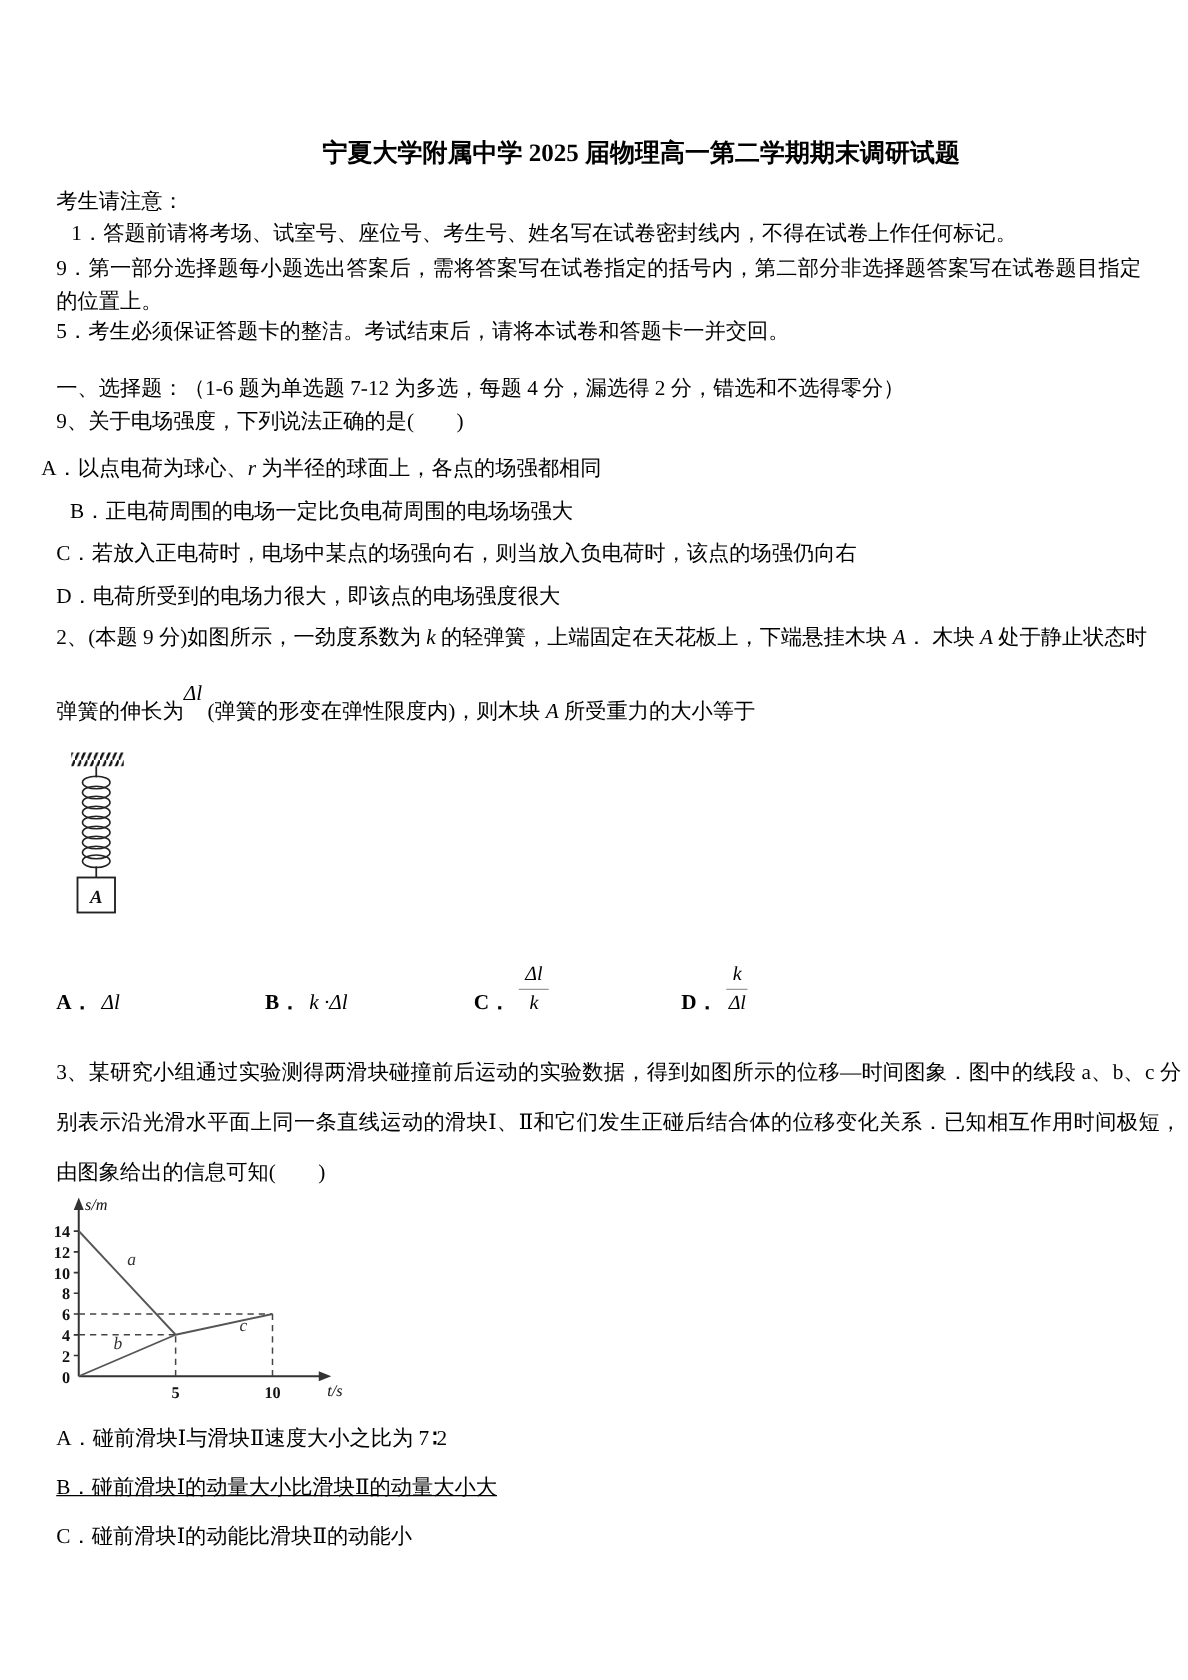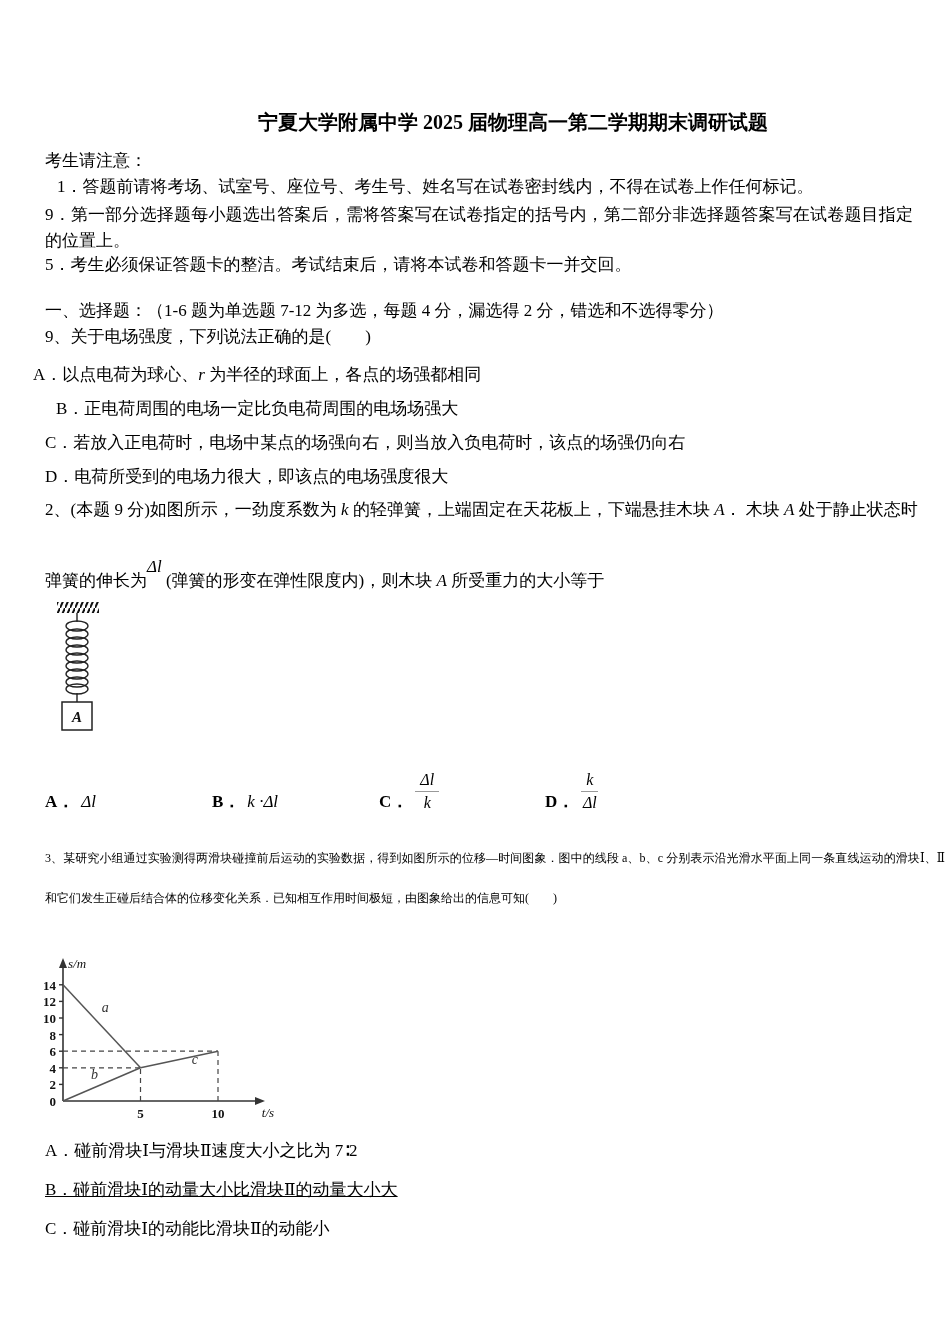--- a/index.html
+++ b/index.html
@@ -19,21 +19,21 @@
   .sup-raise { position:relative; top:-14px; font-style:italic; }
   
   .q2row { top:752px; left:45px; width:680px; height:62px; }
   .q2opt { position:absolute; bottom:2px; display:flex; align-items:flex-end; gap:7px; }
   .optlabel { font-weight:bold; font-size:17px; line-height:20px; }
   .formula { font-style:italic; font-size:17px; line-height:20px; }
   .fraction { display:inline-flex; flex-direction:column; align-items:center; font-style:italic; font-size:16px; }
   .fraction .num { border-bottom:1.5px solid #999; padding:0 5px 2px; line-height:18px; }
   .fraction .den { padding-top:2px; line-height:18px; }
   
-  .q3stem { top:838px; left:45px; width:900px; font-size:12px; line-height:40px; text-align:justify; }
+  .q3stem { top:838px; left:45px; width:900px; font-size:17px; line-height:40px; text-align:justify; }
   
   .tick { font-family:"Liberation Serif","DejaVu Serif",serif; font-size:13px; font-weight:bold; fill:#111; }
   .axislabel { font-family:"Liberation Serif","DejaVu Serif",serif; font-size:13px; font-style:italic; fill:#111; }
   .serieslabel { font-family:"Liberation Serif","DejaVu Serif",serif; font-size:14px; font-style:italic; fill:#333; }
   .blocklabel { font-family:"Liberation Serif","DejaVu Serif",serif; font-size:15px; font-style:italic; font-weight:bold; fill:#111; }
 </style>
 </head>
 <body>
 
 <div class="abs title">宁夏大学附属中学 2025 届物理高一第二学期期末调研试题</div>
@@ -46,21 +46,21 @@
 <div class="abs ln" style="top:300px; left:45px;">一、选择题：（1-6 题为单选题 7-12 为多选，每题 4 分，漏选得 2 分，错选和不选得零分）</div>
 
 <div class="abs ln" style="top:326px; left:45px;">9、关于电场强度，下列说法正确的是(　　)</div>
 <div class="abs ln" style="top:364px; left:33px;"><span>A．以点电荷为球心、</span><span class="it">r</span><span> 为半径的球面上，各点的场强都相同</span></div>
 <div class="abs ln" style="top:398px; left:45px;margin-left:11px;">B．正电荷周围的电场一定比负电荷周围的电场场强大</div>
 <div class="abs ln" style="top:432px; left:45px;">C．若放入正电荷时，电场中某点的场强向右，则当放入负电荷时，该点的场强仍向右</div>
 <div class="abs ln" style="top:466px; left:45px;">D．电荷所受到的电场力很大，即该点的电场强度很大</div>
 
 <div class="abs ln" style="top:499px; left:45px;"><span>2、(本题 9 分)如图所示，一劲度系数为 </span><span class="it">k</span><span> 的轻弹簧，上端固定在天花板上，下端悬挂木块 </span><span class="it">A</span><span>． 木块 </span><span class="it">A</span><span> 处于静止状态时</span></div>
 
-<div class="abs ln" style="top:570px; left:45px;"><span>弹簧的伸长为</span><span class="sup-raise">Δl</span><span> (弹簧的形变在弹性限度内)，则木块 </span><span class="it">A</span><span> 所受重力的大小等于</span></div>
+<div class="abs ln" style="top:558px; left:45px;"><span>弹簧的伸长为</span><span class="sup-raise">Δl</span><span> (弹簧的形变在弹性限度内)，则木块 </span><span class="it">A</span><span> 所受重力的大小等于</span></div>
 
 <svg class="abs" style="top:597px; left:50px;" width="100" height="140" viewBox="0 0 100 140">
   <defs>
     <pattern id="hatch" width="5" height="11" patternUnits="userSpaceOnUse">
       <line x1="0" y1="11" x2="5" y2="0" stroke="#111" stroke-width="2"></line>
     </pattern>
   </defs>
   <rect x="7" y="5" width="42" height="11" fill="url(#hatch)"></rect>
   <line x1="27" y1="16" x2="27" y2="25" stroke="#222" stroke-width="1.4"></line>
   <g fill="none" stroke="#222" stroke-width="1.3">

